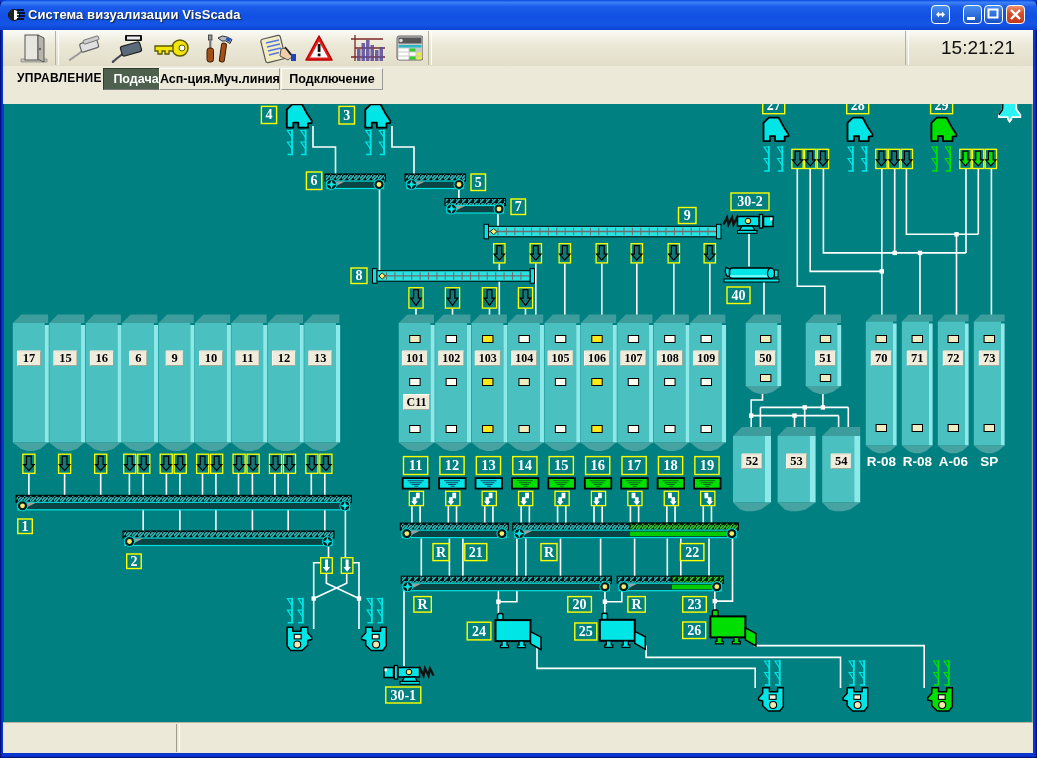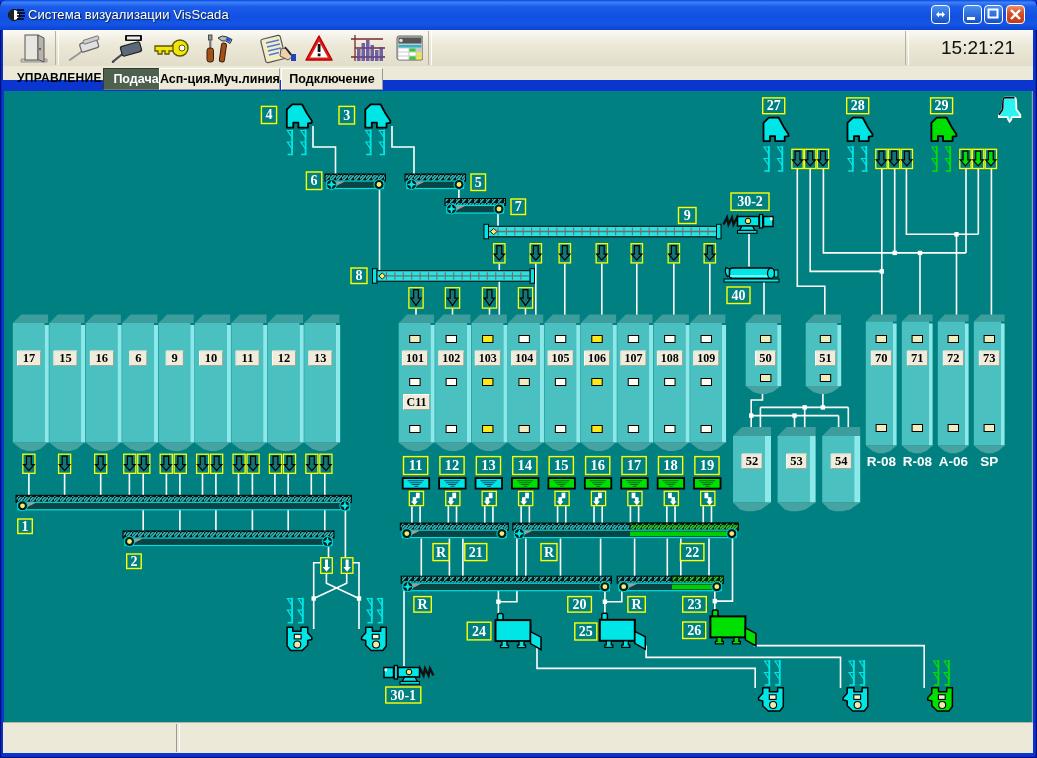--- a/index.html
+++ b/index.html
@@ -1,25 +1,25 @@
 <!DOCTYPE html>
 <html><head><meta charset="utf-8">
 <style>
 html,body{margin:0;padding:0;}
 #win{position:relative;width:1037px;height:758px;background:#0a35cf;font-family:"Liberation Sans",sans-serif;overflow:hidden;}
 #title{position:absolute;left:0;top:0;width:1037px;height:30px;
  background:linear-gradient(180deg,#0a49e8 0%,#3c82f4 8%,#1b5cea 22%,#1150e2 55%,#1556e6 80%,#0c43d4 100%);
  border-radius:7px 7px 0 0;}
-#title .txt{position:absolute;left:28px;top:7px;color:#fff;font-weight:normal;font-size:13px;letter-spacing:0.1px;text-shadow:1px 1px 1px #123;}
+#title .txt{position:absolute;left:28px;top:7px;color:#fff;font-weight:bold;font-size:13px;letter-spacing:0.1px;text-shadow:1px 1px 1px #123;}
 .wbtn{position:absolute;top:5px;width:19px;height:19px;border:1px solid #fff;border-radius:4px;box-sizing:border-box;}
 #toolbar{position:absolute;left:3px;top:30px;width:1030px;height:36px;background:linear-gradient(180deg,#fbfaf6 0%,#ece9d8 40%,#e2ddc9 100%);}
 .tsep{position:absolute;top:1px;height:34px;width:2px;border-left:1px solid #b6b2a2;border-right:1px solid #fff;}
 #fas{position:absolute;top:7px;left:478px;width:464px;text-align:center;font-style:italic;font-size:19px;color:#111;}
 #clock{position:absolute;top:7px;left:906px;width:106px;text-align:right;font-size:19px;color:#111;}
-#tabrow{position:absolute;left:3px;top:66px;width:1030px;height:14px;background:#ece9d8;}
+#tabrow{position:absolute;left:3px;top:66px;width:1030px;height:38px;background:#ece9d8;}
 #upr{position:absolute;left:14px;top:5px;font-weight:bold;font-size:12px;color:#000;letter-spacing:0.3px;}
 .tab{position:absolute;top:2px;height:22px;box-sizing:border-box;font-weight:bold;font-size:12.5px;text-align:center;white-space:nowrap;
  background:#ece9d8;border:1px solid #999;border-top:1px solid #fff;border-left:1px solid #fff;padding-top:3px;}
 .tab.act{background:#4e604e;color:#fff;border:1px solid #2e3c2e;border-bottom:1px solid #777;}
 #status{position:absolute;left:3px;top:722px;width:1030px;height:30px;background:#ece9d8;border-top:1px solid #b9b5a5;}
 #status .d{position:absolute;left:173px;top:1px;height:28px;width:2px;border-left:1px solid #9f9b8b;border-right:1px solid #fff;}
 </style></head>
 <body>
 <div id="win">
  <svg id="canvas" style="position:absolute;left:0;top:0" width="1037" height="758" viewBox="0 0 1037 758">

